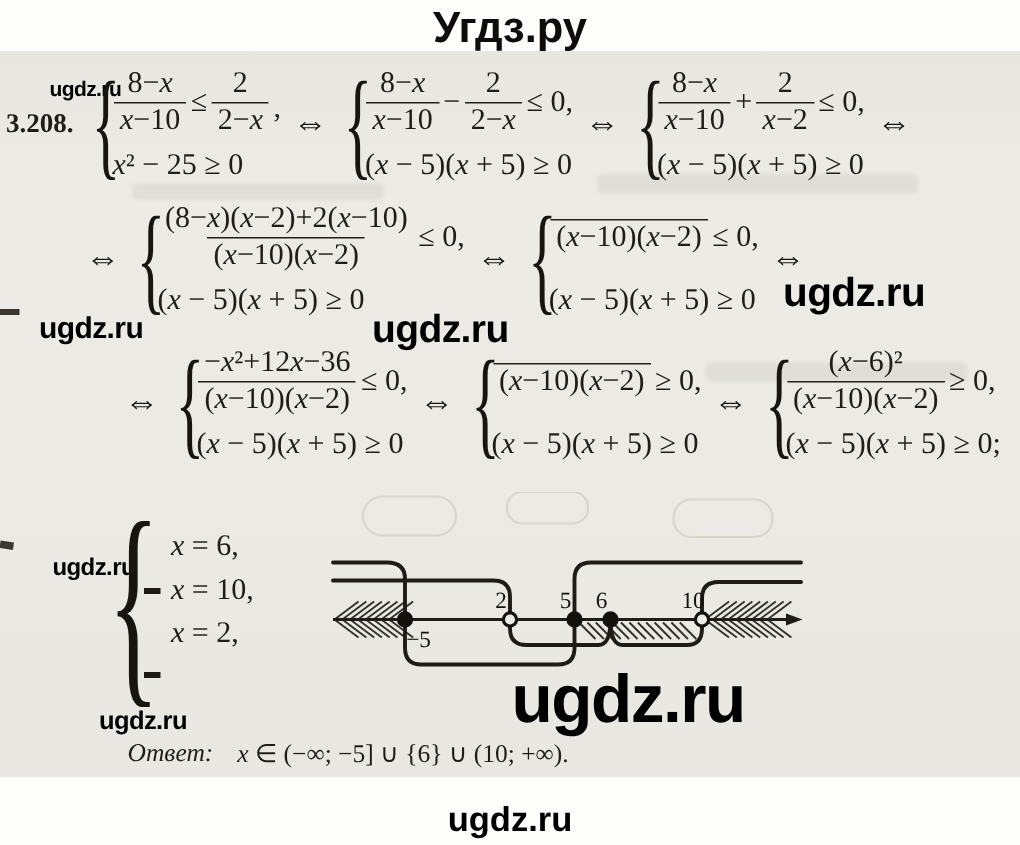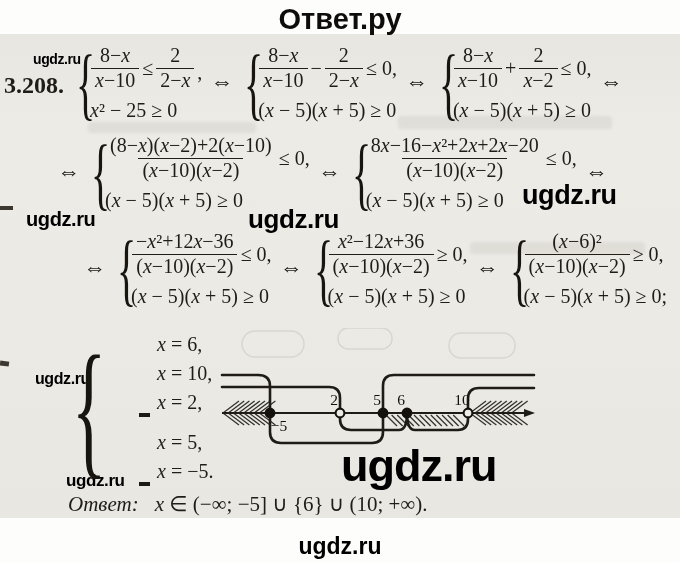--- a/index.html
+++ b/index.html
@@ -19,46 +19,46 @@
   .wm2{left:248px;top:204px;font-size:26px;font-weight:700;}
   .wm3{left:522px;top:180px;font-size:27px;font-weight:800;}
   .wm4{left:35px;top:370px;font-size:16px;font-weight:600;}
   .wm5{left:66px;top:471px;font-size:17px;font-weight:700;}
   .wm6{left:341px;top:440px;font-size:45px;font-weight:800;letter-spacing:-1px;}
   
   .mrow{position:absolute;display:flex;align-items:flex-start;white-space:nowrap;}
   .row1{left:4px;top:42px;}
   .row2{left:50px;top:132px;}
   .row3{left:76px;top:228px;}
-  .prob{font-weight:700;font-size:24px;margin:30px 8px 0 0;}
+  .prob{font-weight:700;font-size:18px;margin:30px 8px 0 0;}
   .arr{font-size:23px;margin:27px 7px 0 7px;color:#18150f;}
   .sys{display:flex;align-items:center;flex-shrink:0;}
   .brace{font-size:80px;line-height:0.95;transform:scaleX(.5);transform-origin:center;
          width:16px;display:inline-block;font-weight:400;color:#18150f;margin-right:1px;}
   .syslines{display:flex;flex-direction:column;}
   .sline{display:flex;align-items:center;font-size:20px;height:52px;}
   .sline + .sline{height:26px;margin-top:3px;}
   .tok{padding:0 1px;}
   .tok.low{align-self:flex-end;margin-bottom:10px;}
   .frac{display:inline-flex;flex-direction:column;align-items:center;margin:0 2px;}
   .frac .num{padding:0 4px 1px 4px;line-height:1.08;}
   .frac .den{border-top:1.8px solid #221d16;padding:1px 4px 0 4px;line-height:1.08;}
   i{font-style:italic;}
   
   .cases{position:absolute;left:64px;top:330px;display:flex;align-items:center;}
   .bigbrace{font-size:150px;line-height:.95;transform:scaleX(.48);transform-origin:center;
             width:30px;display:inline-block;color:#18150f;}
   .casecol{display:flex;flex-direction:column;margin-left:2px;}
-  .grp{display:flex;align-items:flex-end;margin-left:43px;}
+  .grp{display:flex;align-items:center;}
   .grp + .grp{margin-top:11px;}
   .brk{width:9px;border:2.4px solid #1d1a15;border-right:none;margin-right:7px;}
   .glines{display:flex;flex-direction:column;justify-content:space-around;}
   .cline{font-size:20px;line-height:29px;}
   
-  .answer{position:absolute;left:68px;top:492px;display:flex;font-size:21px;}
+  .answer{position:absolute;left:85px;top:492px;display:flex;font-size:17px;}
   .ans-label{font-style:italic;margin-right:16px;}
   
   #nl{position:absolute;left:212px;top:328px;}
   
   .dash{position:absolute;background:#3c3830;}
   .d1{left:0;top:206px;width:13px;height:4px;}
   .d2{left:0;top:361px;width:9px;height:5px;transform:rotate(8deg);}
   .ghost{position:absolute;background:rgba(118,110,96,.10);filter:blur(1.5px);border-radius:4px;}
   .g1{left:398px;top:116px;width:214px;height:13px;}
   .g2{left:88px;top:122px;width:168px;height:11px;}
@@ -67,21 +67,21 @@
 </head>
 <body>
 
 <div class="scan"></div>
 <div class="ghost g1"></div>
 <div class="ghost g2"></div>
 <div class="ghost g3"></div>
 <div class="dash d1"></div>
 <div class="dash d2"></div>
 
-<div class="hdr">Ответ.ру</div>
+<div class="hdr">Угдз.ру</div>
 
 <div id="wms">
     <span class="wm wm0">ugdz.ru</span>
     <span class="wm wm1">ugdz.ru</span>
     <span class="wm wm2">ugdz.ru</span>
     <span class="wm wm3">ugdz.ru</span>
     <span class="wm wm4">ugdz.ru</span>
     <span class="wm wm5">ugdz.ru</span>
     <span class="wm wm6">ugdz.ru</span>
   </div>
@@ -168,21 +168,20 @@
             <span class="tok">(<i>x</i> − 5)(<i>x</i> + 5) ≥ 0</span>
           </span>
         </span>
       </div>
       <span class="arr">⇔</span>
       <div class="sys">
         <span class="brace">{</span>
         <span class="syslines" style="display: flex;">
           <span class="sline" style="display: flex;">
             <span class="frac">
-              <span class="num">8<i>x</i>−16−<i>x</i>²+2<i>x</i>+2<i>x</i>−20</span>
               <span class="den">(<i>x</i>−10)(<i>x</i>−2)</span>
             </span>
             <span class="tok"> ≤ 0,</span>
           </span>
           <span class="sline" style="display: flex;">
             <span class="tok">(<i>x</i> − 5)(<i>x</i> + 5) ≥ 0</span>
           </span>
         </span>
       </div>
       <span class="arr">⇔</span>
@@ -203,21 +202,20 @@
             <span class="tok">(<i>x</i> − 5)(<i>x</i> + 5) ≥ 0</span>
           </span>
         </span>
       </div>
       <span class="arr">⇔</span>
       <div class="sys">
         <span class="brace">{</span>
         <span class="syslines" style="display: flex;">
           <span class="sline" style="display: flex;">
             <span class="frac">
-              <span class="num"><i>x</i>²−12<i>x</i>+36</span>
               <span class="den">(<i>x</i>−10)(<i>x</i>−2)</span>
             </span>
             <span class="tok"> ≥ 0,</span>
           </span>
           <span class="sline" style="display: flex;">
             <span class="tok">(<i>x</i> − 5)(<i>x</i> + 5) ≥ 0</span>
           </span>
         </span>
       </div>
       <span class="arr">⇔</span>
@@ -245,24 +243,20 @@
       <span class="grp" style="display: flex;">
         <span class="brk"></span>
         <span class="glines" style="display: flex;">
           <span class="cline"><i>x</i> = 6,</span>
           <span class="cline"><i>x</i> = 10,</span>
           <span class="cline"><i>x</i> = 2,</span>
         </span>
       </span>
       <span class="grp" style="display: flex;">
         <span class="brk"></span>
-        <span class="glines" style="display: flex;">
-          <span class="cline"><i>x</i> = 5,</span>
-          <span class="cline"><i>x</i> = −5.</span>
-        </span>
       </span>
     </span>
   </div>
 
 <svg id="nl" width="336" height="140" viewBox="0 0 336 140">
     <rect x="30" y="3" width="62" height="26" rx="13" fill="none" stroke="#c9c5ba" stroke-width="1.4" opacity="0.55"></rect>
     <rect x="126" y="0" width="54" height="21" rx="10" fill="none" stroke="#c9c5ba" stroke-width="1.4" opacity="0.55"></rect>
     <rect x="237" y="5" width="66" height="25" rx="12" fill="none" stroke="#c9c5ba" stroke-width="1.4" opacity="0.55"></rect>
     <g stroke="#33302a" stroke-width="1.25">
       <line x1="11" y1="85" x2="27" y2="73"></line>

